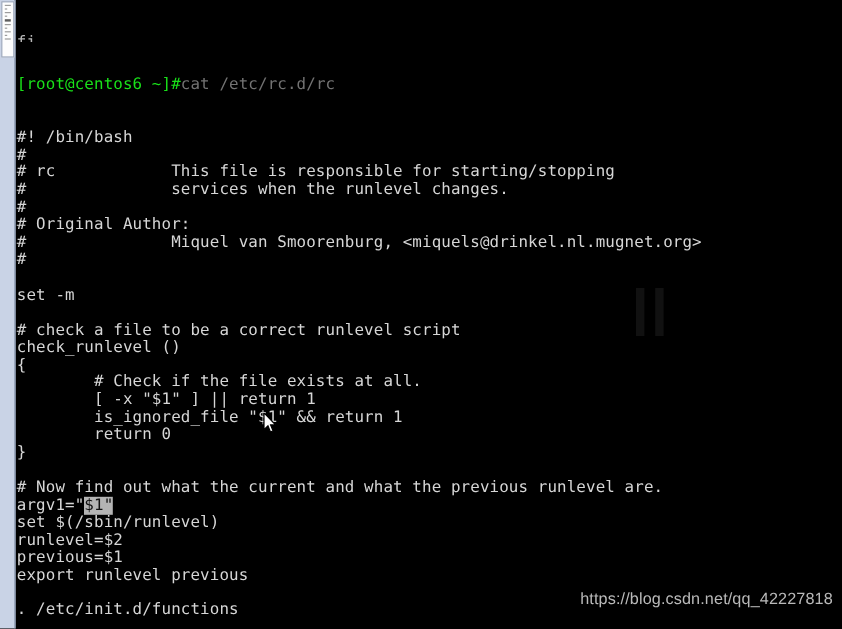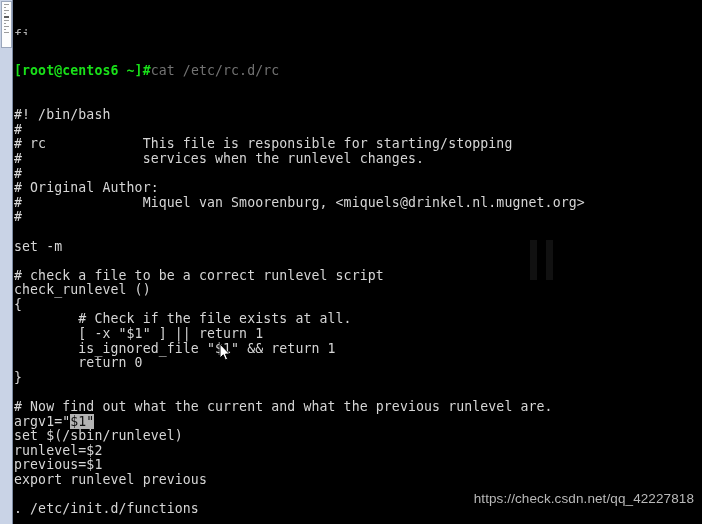--- a/index.html
+++ b/index.html
@@ -63,21 +63,21 @@
     color: #d6d6d6;
     font-size: 13.2px;
     line-height: 14.6px;
     white-space: pre;
     letter-spacing: 0.1px;
   }
   #term .ln {
     height: 14.6px;
     white-space: pre;
   }
-  #term .prompt { color: #19e019; font-weight: bold; }
+  #term .prompt { color: #19e019; font-weight: normal; }
   #term .cmd { color: #737373; }
   #term .sel {
     background: #b4b4b4;
     color: #111111;
   }
   #term .clip-top {
     height: 6px;
     overflow: hidden;
     opacity: 0.85;
   }
@@ -145,21 +145,21 @@
     <div class="ln clip-top">fi</div>
     <div class="ln"><span class="prompt">[root@centos6 ~]#</span><span class="cmd">cat /etc/rc.d/rc</span></div>
     <div id="body-lines"><div class="ln">#! /bin/bash</div><div class="ln">#</div><div class="ln"># rc            This file is responsible for starting/stopping</div><div class="ln">#               services when the runlevel changes.</div><div class="ln">#</div><div class="ln"># Original Author:</div><div class="ln">#               Miquel van Smoorenburg, &lt;miquels@drinkel.nl.mugnet.org&gt;</div><div class="ln">#</div><div class="ln">&nbsp;</div><div class="ln">set -m</div><div class="ln">&nbsp;</div><div class="ln"># check a file to be a correct runlevel script</div><div class="ln">check_runlevel ()</div><div class="ln">{</div><div class="ln">        # Check if the file exists at all.</div><div class="ln">        [ -x "$1" ] || return 1</div><div class="ln">        is_ignored_file "$1" &amp;&amp; return 1</div><div class="ln">        return 0</div><div class="ln">}</div><div class="ln">&nbsp;</div><div class="ln"># Now find out what the current and what the previous runlevel are.</div><div class="ln"><span>argv1="</span><span class="sel">$1"</span><span></span></div><div class="ln">set $(/sbin/runlevel)</div><div class="ln">runlevel=$2</div><div class="ln">previous=$1</div><div class="ln">export runlevel previous</div><div class="ln">&nbsp;</div><div class="ln">. /etc/init.d/functions</div><div class="ln">&nbsp;</div></div>
   </div>
 
   <div id="pause-icon">
     <div class="bar b1"></div>
     <div class="bar b2"></div>
   </div>
 
-  <div id="watermark">https://check.csdn.net/qq_42227818</div>
+  <div id="watermark">https://blog.csdn.net/qq_42227818</div>
 
   <div id="cursor">
     <svg width="12" height="18" viewBox="0 0 12 18" xmlns="http://www.w3.org/2000/svg">
       <path d="M1 0 L1 14 L4.3 10.8 L6.4 16 L8.6 15.1 L6.5 10.1 L10.6 10.1 Z" fill="#ffffff" stroke="#000000" stroke-width="1"></path>
     </svg>
   </div>
 
 </div>
 
 </body></html>

